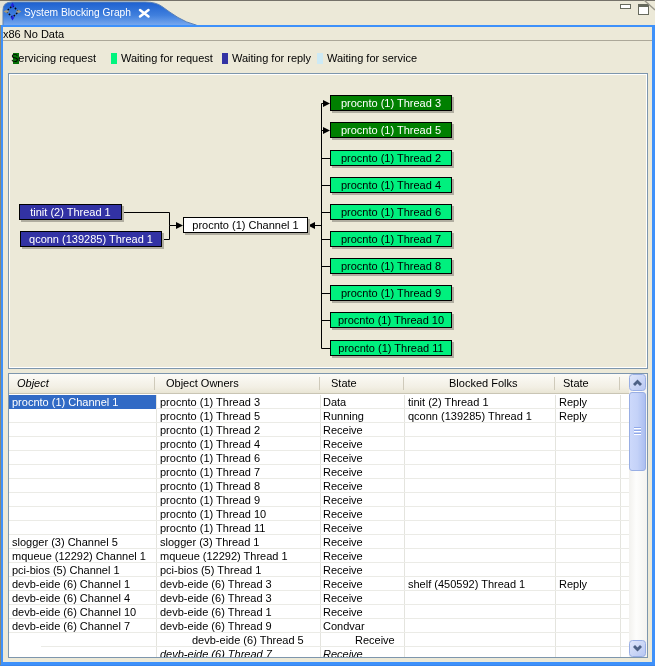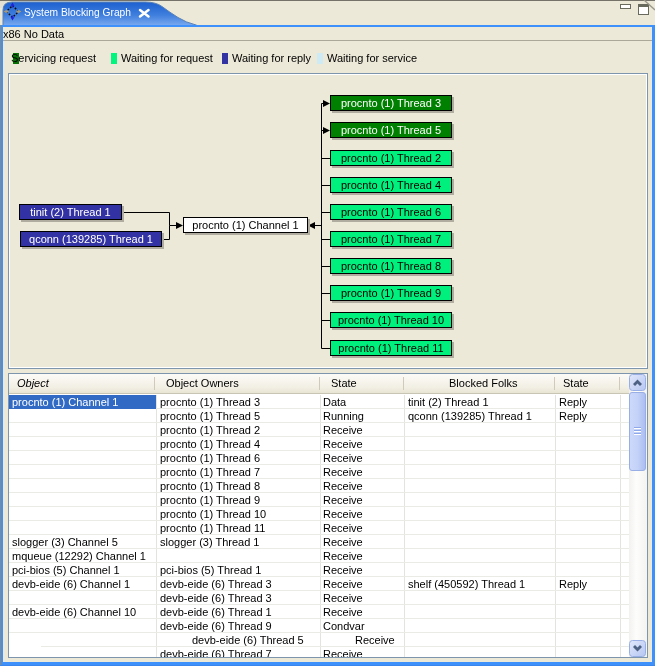--- a/index.html
+++ b/index.html
@@ -205,52 +205,55 @@
         <b class="c2">procnto (1) Thread 11</b>
         <b class="c3">Receive</b>
       </div>
       <div class="row" style="top:140px;">
         <b class="c1">slogger (3) Channel 5</b>
         <b class="c2">slogger (3) Thread 1</b>
         <b class="c3">Receive</b>
       </div>
       <div class="row" style="top:154px;">
         <b class="c1">mqueue (12292) Channel 1</b>
+        <b class="c2">mqueue (12292) Thread 1</b>
         <b class="c3">Receive</b>
       </div>
       <div class="row" style="top:168px;">
         <b class="c1">pci-bios (5) Channel 1</b>
         <b class="c2">pci-bios (5) Thread 1</b>
         <b class="c3">Receive</b>
       </div>
       <div class="row" style="top:182px;">
         <b class="c1">devb-eide (6) Channel 1</b>
         <b class="c2">devb-eide (6) Thread 3</b>
         <b class="c3">Receive</b>
         <b class="c4">shelf (450592) Thread 1</b>
         <b class="c5">Reply</b>
       </div>
       <div class="row" style="top:196px;">
+        <b class="c1">devb-eide (6) Channel 4</b>
         <b class="c2">devb-eide (6) Thread 3</b>
         <b class="c3">Receive</b>
       </div>
       <div class="row" style="top:210px;">
         <b class="c1">devb-eide (6) Channel 10</b>
         <b class="c2">devb-eide (6) Thread 1</b>
         <b class="c3">Receive</b>
       </div>
       <div class="row" style="top:224px;">
+        <b class="c1">devb-eide (6) Channel 7</b>
         <b class="c2">devb-eide (6) Thread 9</b>
         <b class="c3">Condvar</b>
       </div>
       <div class="row" style="top:238px;margin-left:32px;">
         <b class="c2">devb-eide (6) Thread 5</b>
         <b class="c3">Receive</b>
       </div>
-      <div class="row" style="top:252px;">
+      <div class="row" style="top:252px;font-style:italic;">
         <b class="c2">devb-eide (6) Thread 7</b>
         <b class="c3">Receive</b>
       </div>
     </div>
 
     <svg class="abs" style="left:620px;top:0px;" width="18" height="283" viewBox="0 0 18 283">
       <defs>
         <linearGradient id="sbtn" x1="0" y1="0" x2="1" y2="1">
           <stop offset="0" stop-color="#e1e8fb"></stop>
           <stop offset="1" stop-color="#b6c6f2"></stop>

